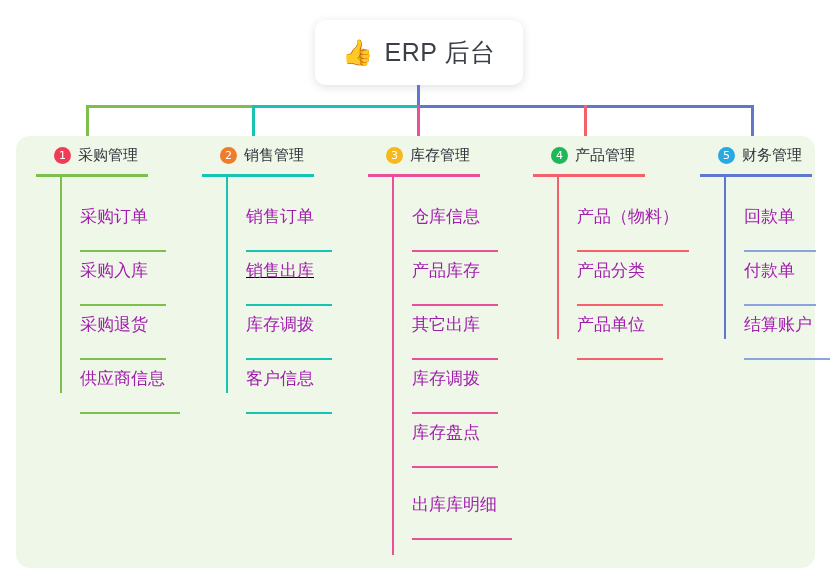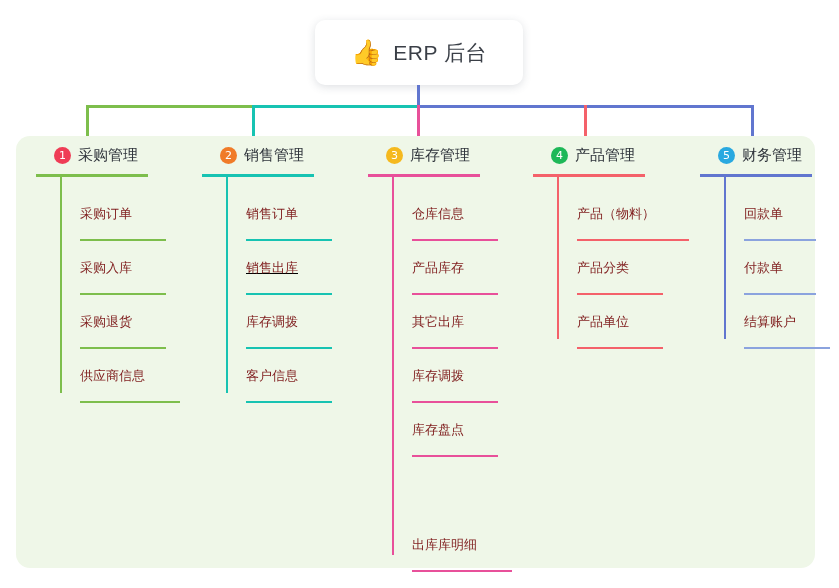--- a/index.html
+++ b/index.html
@@ -37,21 +37,21 @@
     display: flex;
     align-items: center;
     gap: 11px;
   }
   .root-emoji {
     font-size: 25px;
     line-height: 1;
     display: block;
   }
   .root-title {
-    font-size: 21px;
+    font-size: 25px;
     color: #3a3f47;
     letter-spacing: 0.5px;
     white-space: nowrap;
   }
 
   
   .conn {
     position: absolute;
   }
   .vline { width: 3px; }
@@ -111,25 +111,25 @@
     left: 0;
     top: 0;
     width: 2px;
   }
   .leaf {
     position: relative;
     padding-left: 20px;
     box-sizing: border-box;
   }
   .leaf-label {
-    font-size: 13px;
-    color: #7f1d1d;
+    font-size: 17px;
+    color: #a21caf;
     white-space: nowrap;
     display: block;
-    padding-bottom: 16px;
+    padding-bottom: 22px;
   }
   .leaf-rule {
     height: 2px;
     margin-left: 0;
   }
 </style>
 </head>
 <body>
 
 <div id="canvas">
@@ -232,21 +232,21 @@
         <div class="leaf-rule" style="background:#e8509a; width:86px;"></div>
       </div>
       <div class="leaf" style="height:54px; padding-top:28px;">
         <span class="leaf-label">库存调拨</span>
         <div class="leaf-rule" style="background:#e8509a; width:86px;"></div>
       </div>
       <div class="leaf" style="height:72px; padding-top:28px;">
         <span class="leaf-label">库存盘点</span>
         <div class="leaf-rule" style="background:#e8509a; width:86px;"></div>
       </div>
-      <div class="leaf" style="height:38px; padding-top:28px;margin-top:43px;">
+      <div class="leaf" style="height:38px; padding-top:28px;">
         <span class="leaf-label">出库库明细</span>
         <div class="leaf-rule" style="background:#e8509a; width:100px;"></div>
       </div>
     </div>
   </div>
 
   <div class="col" style="left:531px; width:170px;">
     <div class="col-head">
       <span class="badge" style="background:#1eb858;">4</span>
       <span class="col-title">产品管理</span>

